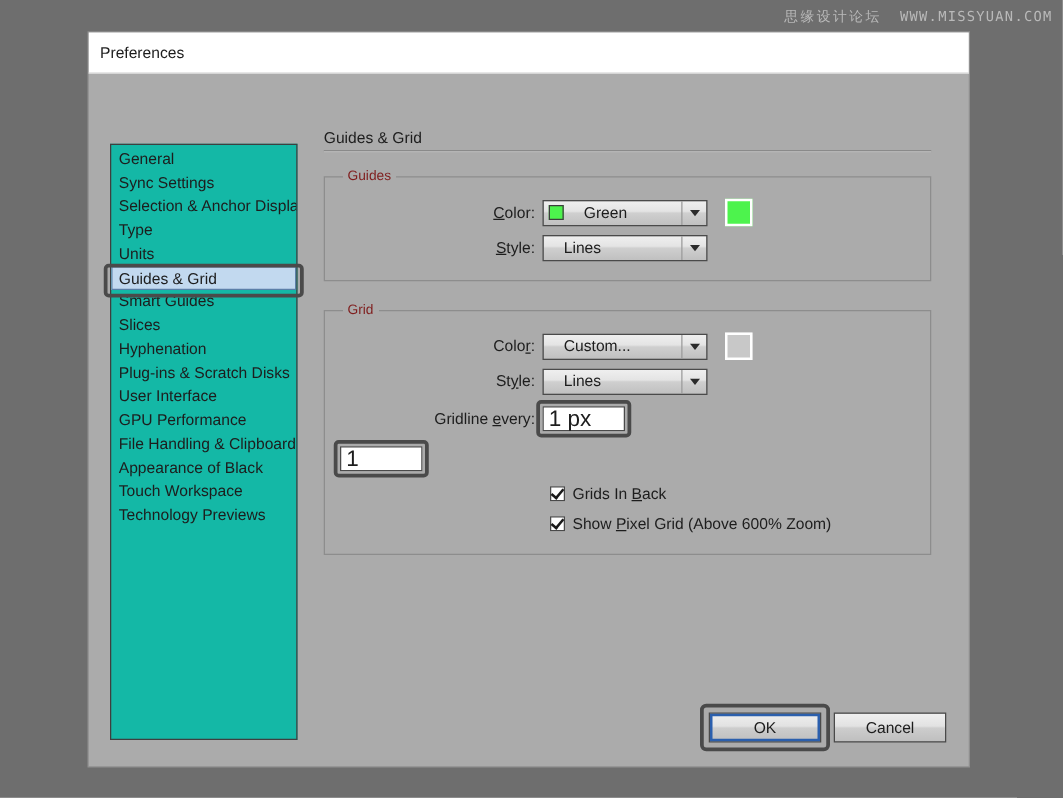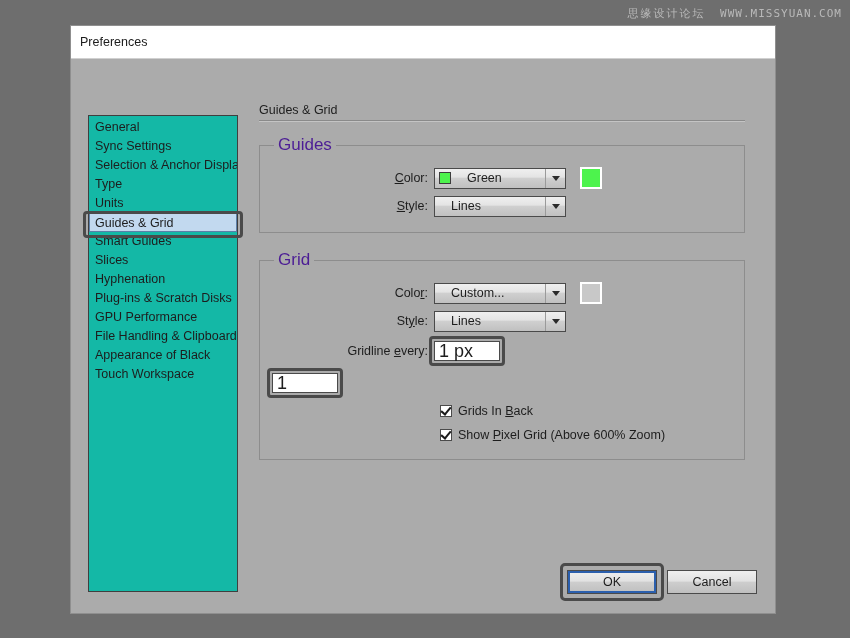--- a/index.html
+++ b/index.html
@@ -127,22 +127,22 @@
     margin-bottom: 13px;
   }
 
   fieldset.group {
     border: 1px solid #8d8d8d;
     margin: 0 0 17px 0;
     padding: 9px 12px 12px 12px;
     background: transparent;
   }
   fieldset.group legend {
-    font-size: 17px;
-    color: #4c1d95;
+    font-size: 11px;
+    color: #7f1d1d;
     padding: 0 4px;
     margin-left: 2px;
   }
 
   .field-row {
     display: flex;
     align-items: center;
     height: 28px;
     position: relative;
   }
@@ -344,24 +344,26 @@
         <div class="side-item">General</div>
         <div class="side-item">Sync Settings</div>
         <div class="side-item">Selection &amp; Anchor Display</div>
         <div class="side-item">Type</div>
         <div class="side-item">Units</div>
         <div class="side-item selected">Guides &amp; Grid</div>
         <div class="side-item">Smart Guides</div>
         <div class="side-item">Slices</div>
         <div class="side-item">Hyphenation</div>
         <div class="side-item">Plug-ins &amp; Scratch Disks</div>
+        <div class="side-item">User Interface</div>
         <div class="side-item">GPU Performance</div>
         <div class="side-item">File Handling &amp; Clipboard</div>
         <div class="side-item">Appearance of Black</div>
         <div class="side-item">Touch Workspace</div>
+        <div class="side-item">Technology Previews</div>
       </div>
       <div id="sidebar-highlight"></div>
     </div>
 
     <div id="pane">
 
       <div id="pane-heading">Guides &amp; Grid</div>
       <div id="pane-rule"></div>
 
       <fieldset class="group">

